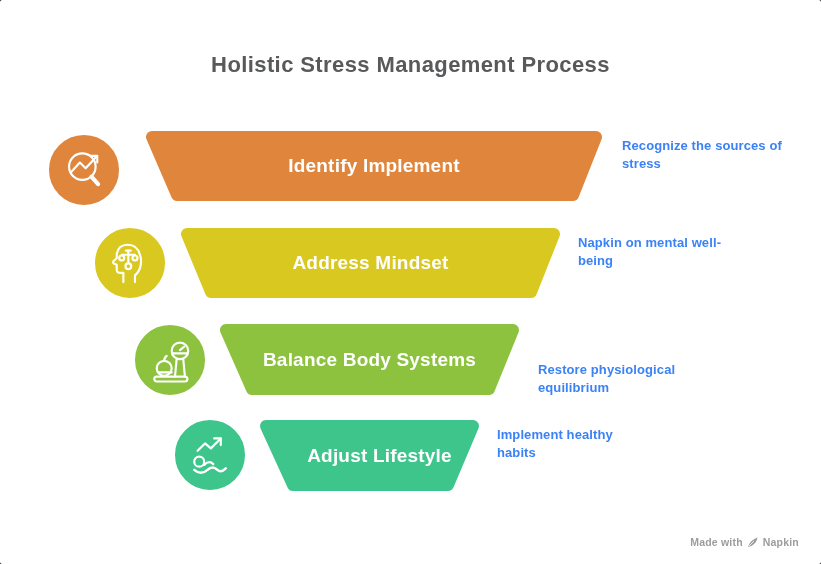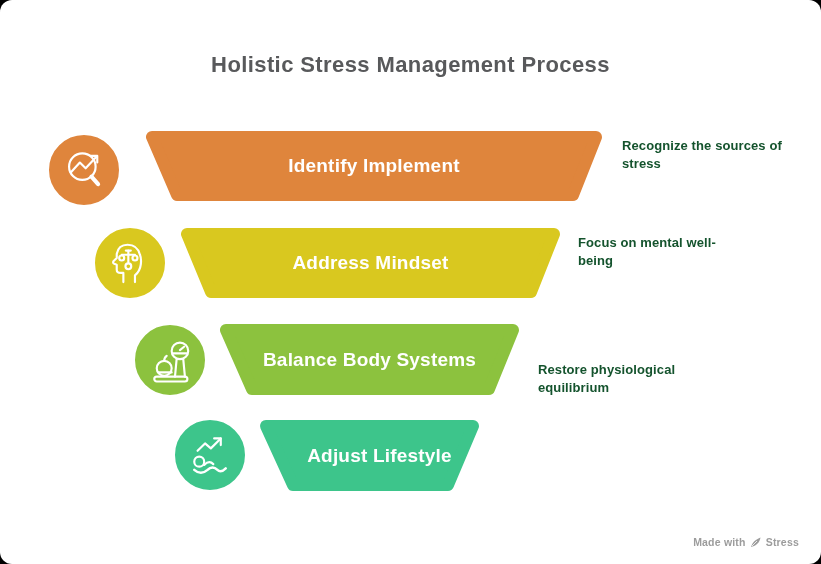--- a/index.html
+++ b/index.html
@@ -1,31 +1,31 @@
 <!DOCTYPE html>
 <html><head>
 <meta charset="utf-8">
 <style>
   html,body{margin:0;padding:0;background:#000;}
   .canvas{
     position:relative;width:821px;height:564px;background:#ffffff;
-    border-radius:12px;overflow:hidden;
+    border-radius:2px;overflow:hidden;
     font-family:"Liberation Sans", sans-serif;
   }
   .title{
     position:absolute;top:52px;left:0;width:821px;text-align:center;
     font-size:22px;font-weight:700;color:#58595B;letter-spacing:.4px;
   }
   .funnel-svg{position:absolute;top:0;left:0;width:821px;height:564px;}
   .stage-label{
     position:absolute;text-align:center;color:#ffffff;
     font-size:19px;font-weight:700;letter-spacing:.2px;
   }
   .stage-desc{
-    position:absolute;color:#14532d;font-size:13px;font-weight:700;
+    position:absolute;color:#3b82f6;font-size:13px;font-weight:700;
     line-height:1.38;letter-spacing:.1px;
   }
   .icon-circle{
     position:absolute;width:70px;height:70px;border-radius:50%;
     border:3px solid #ffffff;display:flex;align-items:center;justify-content:center;
   }
   .icon-circle svg{display:block;}
   .glyph{stroke:#ffffff;fill:none;stroke-width:2.6;stroke-linecap:round;stroke-linejoin:round;}
   .watermark{
     position:absolute;right:22px;bottom:16px;display:flex;align-items:center;gap:4px;
@@ -45,22 +45,23 @@
     <polygon points="226,330 513,330 489,389 252,389" stroke-width="12" stroke-linejoin="round" fill="#8CC23E" stroke="#8CC23E"></polygon>
     <polygon points="266,426 473,426 448,485 293,485" stroke-width="12" stroke-linejoin="round" fill="#3DC58B" stroke="#3DC58B"></polygon>
   </svg>
 
   <div class="stage-label" style="left:160px;top:155px;width:428px;">Identify Implement</div>
   <div class="stage-label" style="left:230px;top:349px;width:279px;">Balance Body Systems</div>
   <div class="stage-label" style="left:190px;top:252px;width:361px;">Address Mindset</div>
   <div class="stage-label" style="left:280px;top:445px;width:199px;">Adjust Lifestyle</div>
 
   <div class="stage-desc" style="left:622px;top:137px;width:165px;">Recognize the sources of stress</div>
-  <div class="stage-desc" style="left:578px;top:234px;width:160px;">Focus on mental well-being</div>
+  <div class="stage-desc" style="left:578px;top:234px;width:160px;">Napkin on mental well-being</div>
   <div class="stage-desc" style="left:538px;top:330px;width:175px;margin-top:31px;">Restore physiological equilibrium</div>
+  <div class="stage-desc" style="left:497px;top:426px;width:150px;">Implement healthy habits</div>
 
   <div class="icon-circle" style="left: 46px; top: 132px; background-color: rgb(223, 133, 60);">
     <svg width="58" height="58" viewBox="0 0 70 70">
       <g class="glyph">
         <circle cx="33" cy="31" r="16"></circle>
         <path d="M44 43 L52 52" stroke-width="5"></path>
         <path d="M19 38 L30 26 L37 33 L50 19"></path>
         <path d="M43 18 L51 18 L51 26"></path>
       </g>
     </svg>
@@ -106,16 +107,16 @@
       </g>
     </svg>
   </div>
 
   <div class="watermark">
     <span>Made with</span>
     <svg width="12" height="12" viewBox="0 0 12 12">
       <path d="M1 11 C2.5 6.5 4.5 4 10.5 1.5 C9.5 6.5 7 9 2.5 10.5 Z" fill="#9C9C9C"></path>
       <path d="M2 10 L7 5" stroke="#ffffff" stroke-width="0.8" fill="none"></path>
     </svg>
-    <span>Stress</span>
+    <span>Napkin</span>
   </div>
 
 </div>
 
 </body></html>

